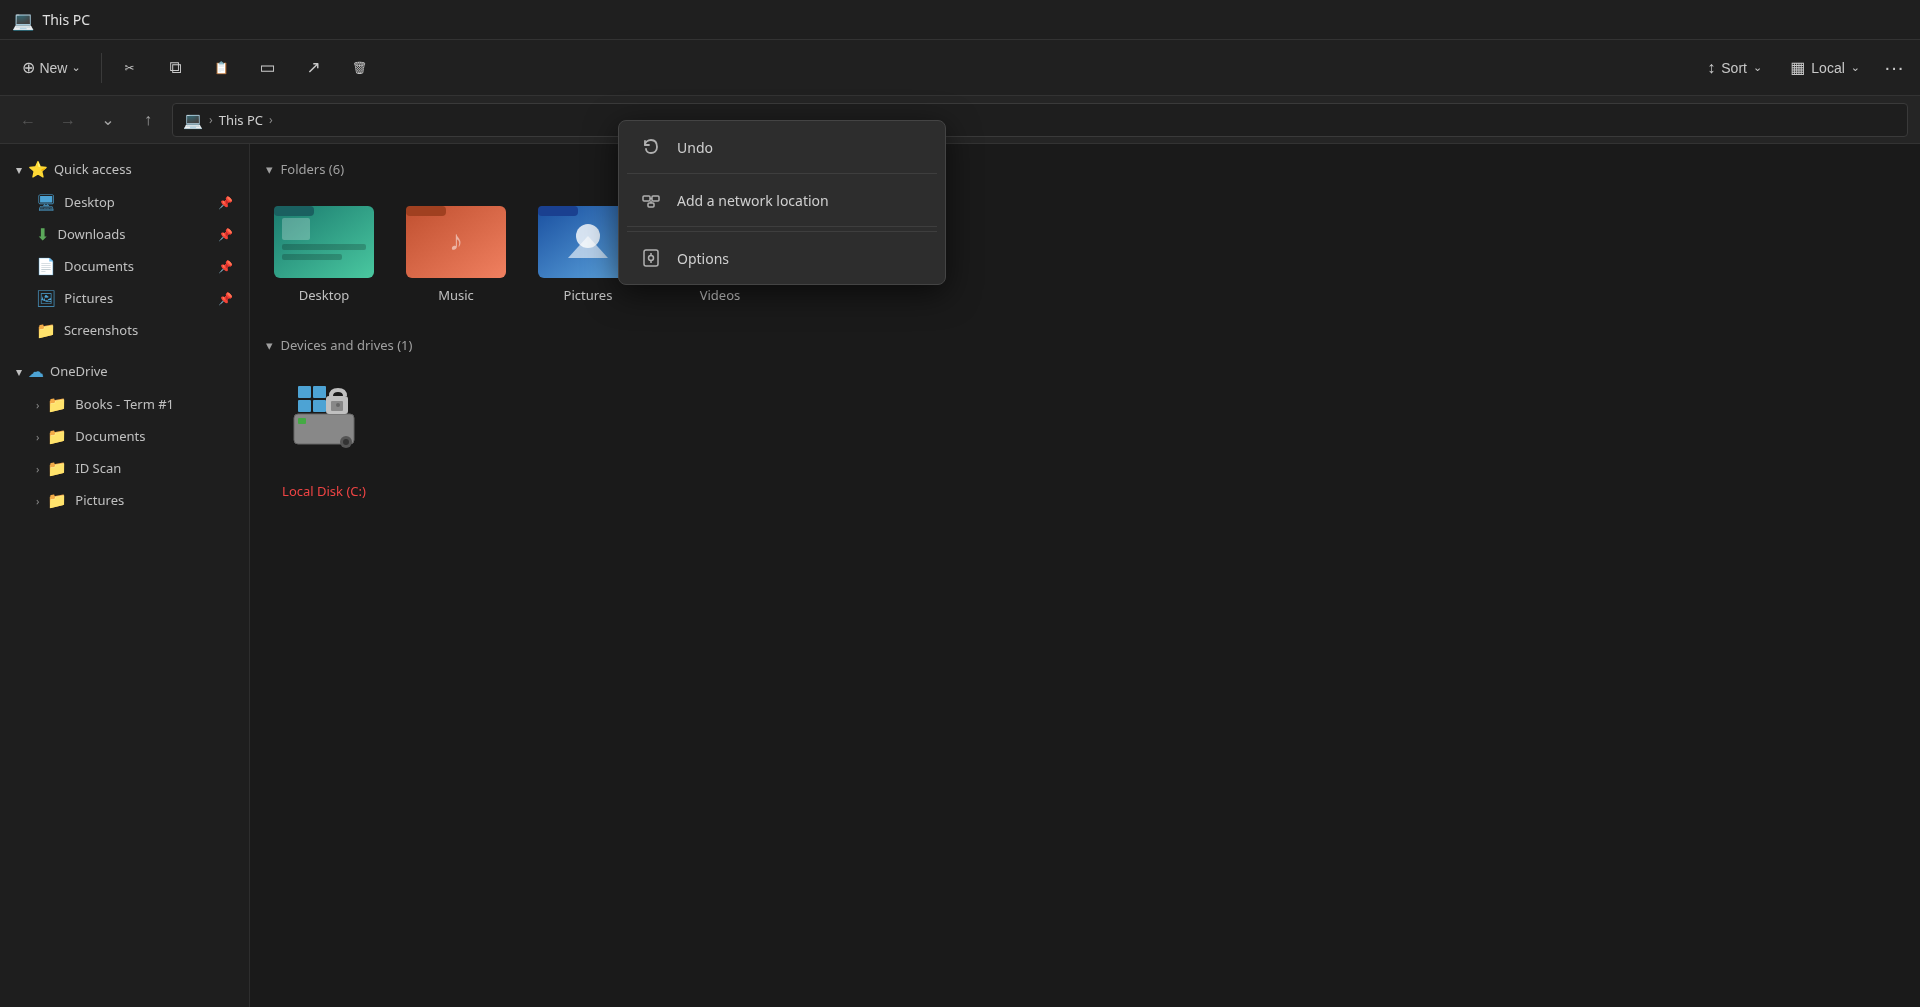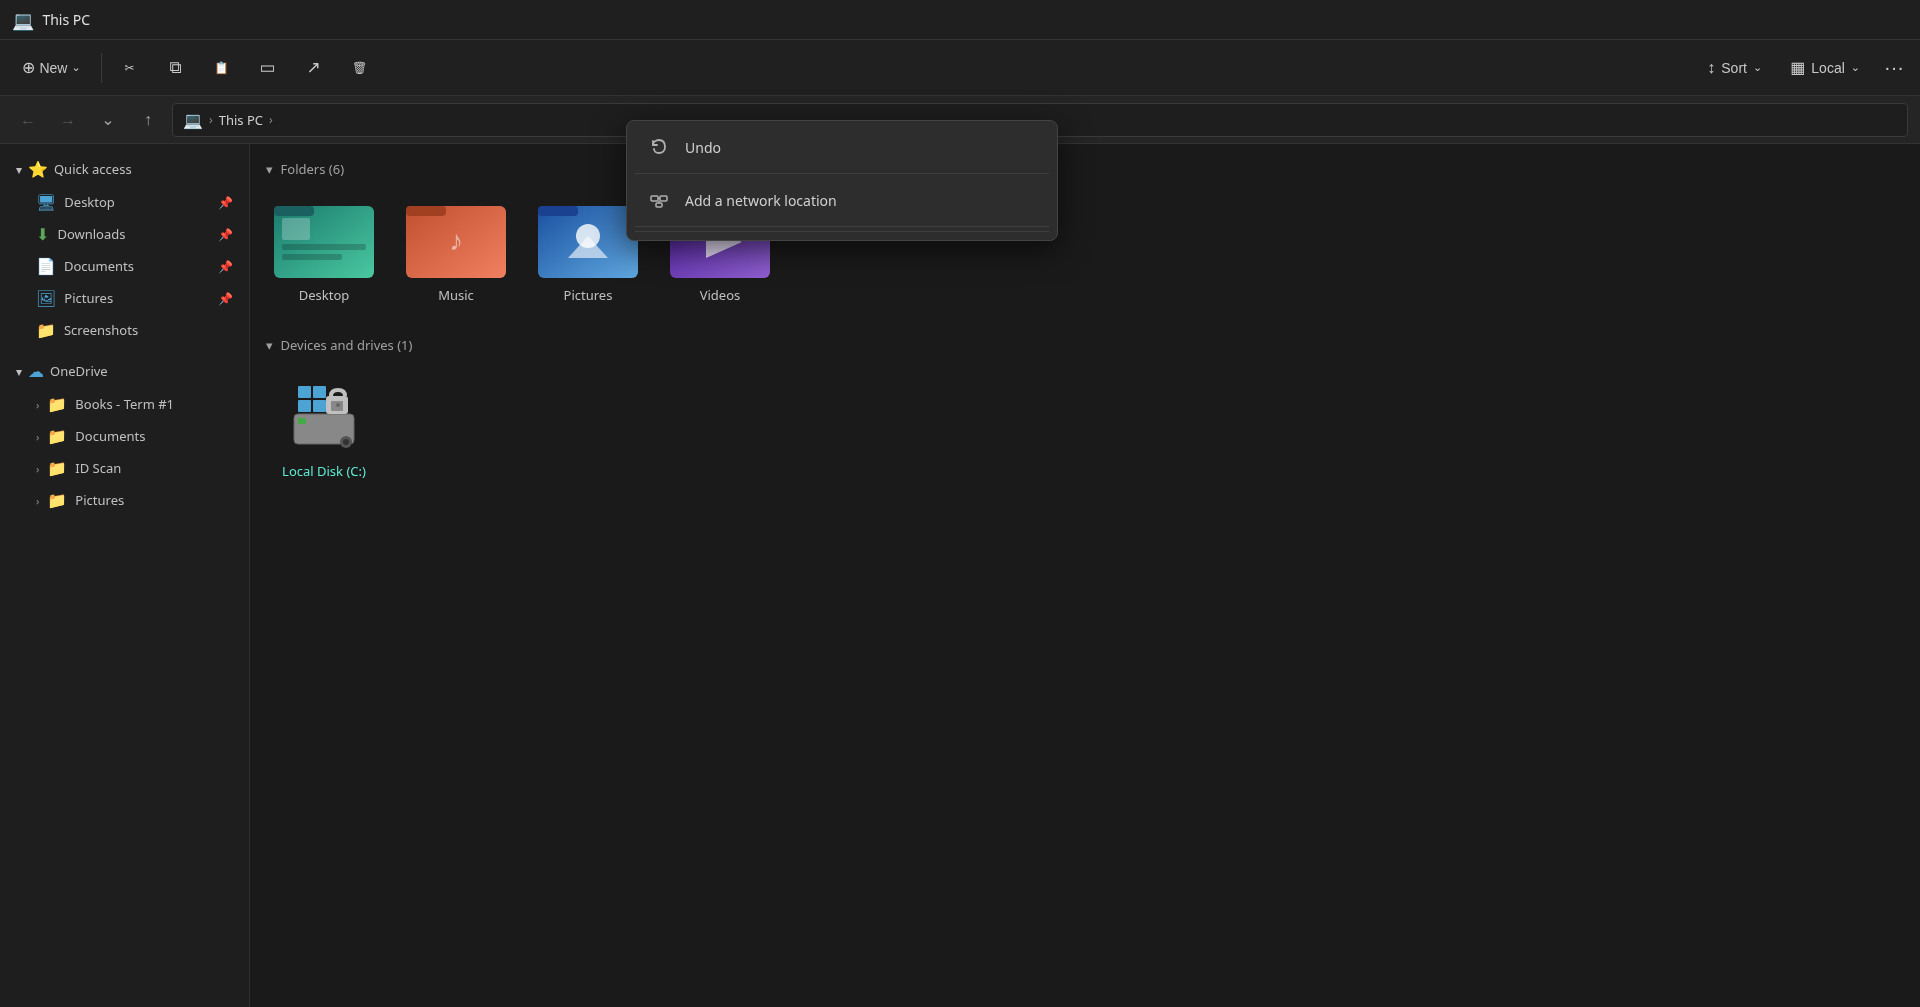--- a/index.html
+++ b/index.html
@@ -234,35 +234,34 @@
       border-radius: 6px;
       min-width: 100px;
     }
     .device-thumb {
       width: 100px;
       height: 80px;
       display: flex;
       align-items: center;
       justify-content: center;
     }
-    .device-item .label { font-size: 13px; color: #5eead4; }
+    .device-item .label { font-size: 13px; color: #ef4444; margin-top: 20px; }
 
     
     .context-menu {
       position: absolute;
       top: 120px;
       left: 618px;
-      width: 432px;
+      width: 328px;
       background: #2d2d2d;
       border: 1px solid #444;
       border-radius: 8px;
       box-shadow: 0 8px 32px rgba(0,0,0,0.6);
       z-index: 1000;
       padding: 4px 0;
-      margin-left: 8px;
     }
     .menu-item {
       display: flex;
       align-items: center;
       gap: 14px;
       padding: 10px 16px;
       cursor: pointer;
       font-size: 14px;
       color: #d0d0d0;
       border-radius: 4px;
@@ -562,14 +561,25 @@
 
 
   <div class="menu-divider"></div>
 
 
 
 
   <div class="menu-divider"></div>
 
 
+  <div class="menu-item">
+    <span class="menu-icon">
+      <svg width="20" height="20" viewBox="0 0 20 20" fill="none">
+        <rect x="3" y="2" width="14" height="16" rx="2" stroke="#b0b0b0" stroke-width="1.5"></rect>
+        <circle cx="10" cy="10" r="2.5" stroke="#b0b0b0" stroke-width="1.5"></circle>
+        <line x1="10" y1="5" x2="10" y2="7.2" stroke="#b0b0b0" stroke-width="1.5"></line>
+        <line x1="10" y1="12.8" x2="10" y2="15" stroke="#b0b0b0" stroke-width="1.5"></line>
+      </svg>
+    </span>
+    <span>Options</span>
+  </div>
 
 </div>
 
 </body></html>

